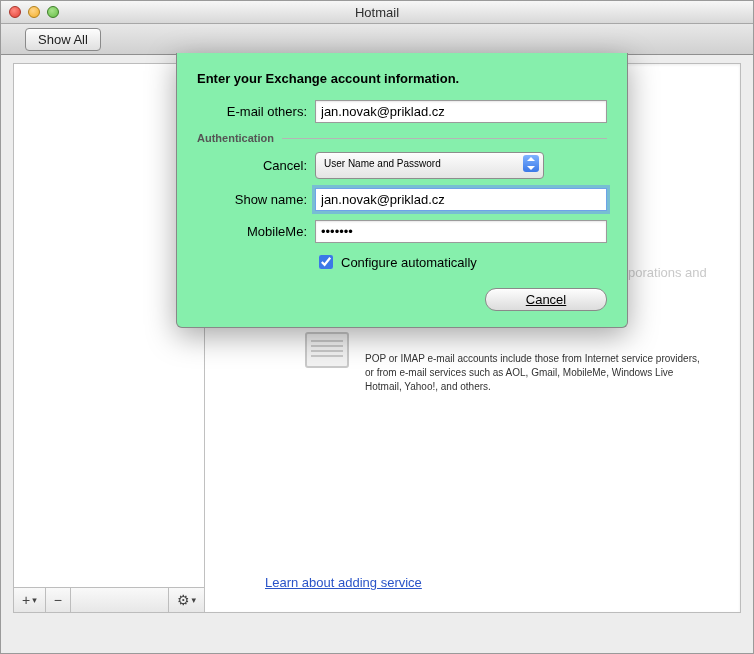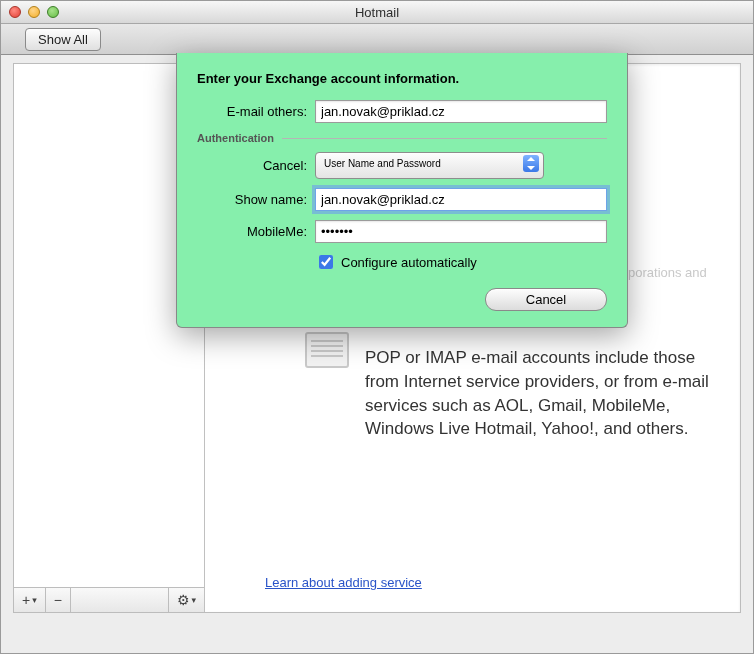--- a/index.html
+++ b/index.html
@@ -146,24 +146,24 @@
     border:2px solid #c9c9c9;
     border-radius:3px;
     background:#f2f2f2;
   }
   .back-icon::after{
     content:""; position:absolute; left:4px; right:4px; top:6px; height:2px; background:#c9c9c9;
     box-shadow: 0 5px 0 #c9c9c9, 0 10px 0 #c9c9c9, 0 15px 0 #c9c9c9;
   }
   .desc {
     position:absolute;
-    top:282px;
+    top:288px;
     left:160px;
     right:30px;
-    font-size:17px;
+    font-size:10px;
     color:#333;
     line-height:1.4;
   }
   .learn {
     position:absolute;
     bottom:22px;
     left:60px;
     font-size:13px;
     color:#2a54c8;
     text-decoration: underline;
@@ -266,20 +266,21 @@
     margin-top:4px;
     margin-bottom:16px;
     font-size:13px;
     gap:5px;
   }
   .check-row input { accent-color:#3b78e7; width:14px; height:14px;}
   .btnrow {
     display:flex;
     justify-content:flex-end;
     gap:14px;
+    text-decoration:underline;
   }
   .push {
     min-width:92px;
     text-align:center;
     font-size:13px;
     padding:3px 14px;
     border-radius:11px;
     border:1px solid #8a8a8a;
     background: linear-gradient(to bottom,#fdfdfd,#dcdcdc);
     box-shadow: 0 1px 0 rgba(255,255,255,.7) inset;

